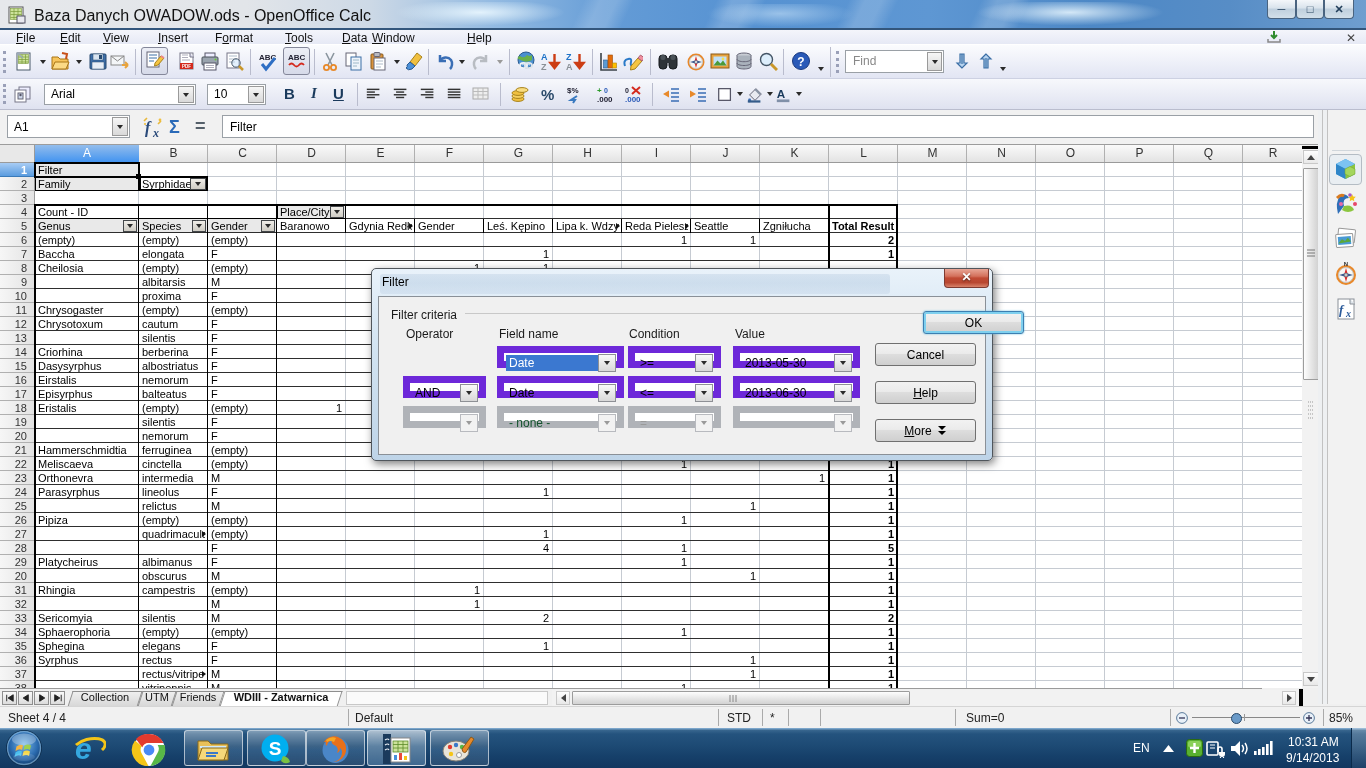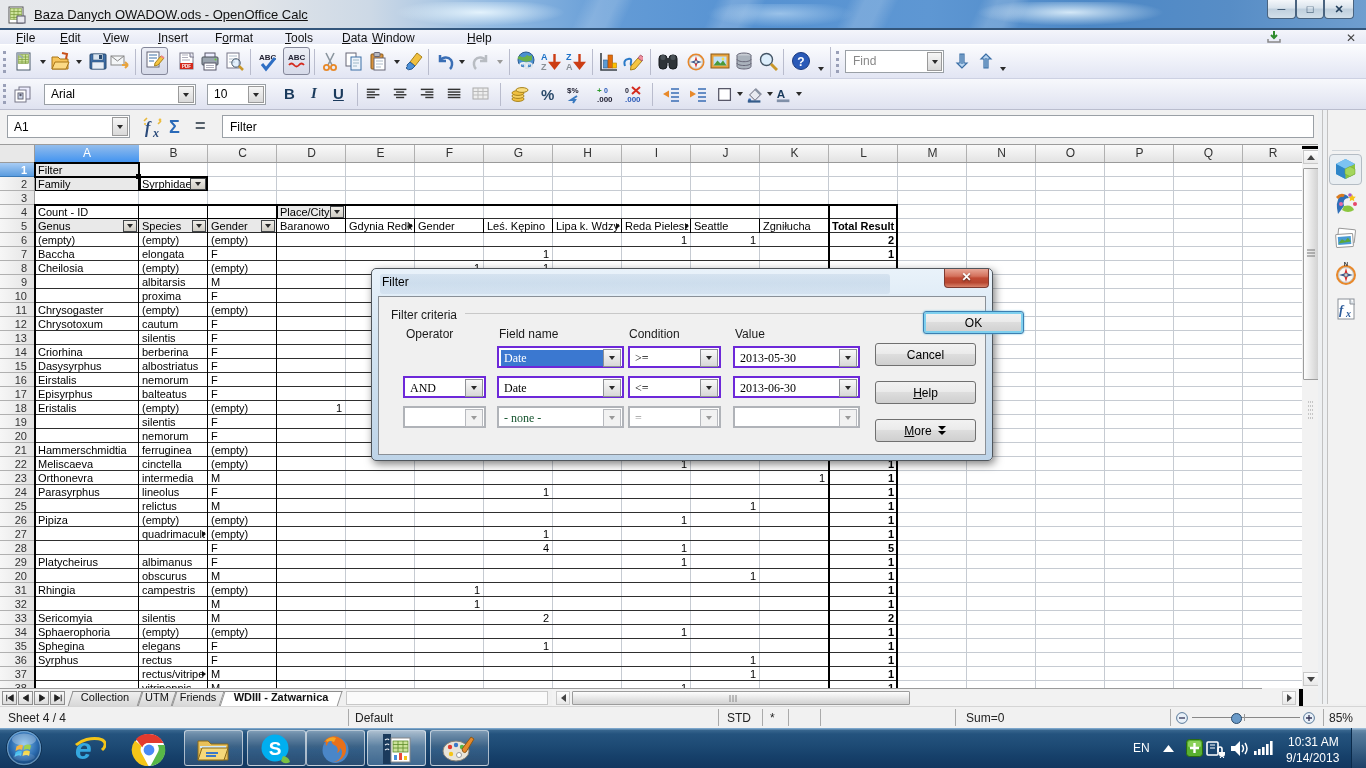--- a/index.html
+++ b/index.html
@@ -6,21 +6,21 @@
 #screen{position:relative;width:1366px;height:768px;background:#f0f0f0;overflow:hidden;}
 .abs{position:absolute;}
 
 #titlebar{left:0;top:0;width:1366px;height:30px;
  background:linear-gradient(90deg,#e6e8eb 0%,#e2e5e9 18%,#cdd9e6 27%,#94bbe2 36%,#639bd6 45%,#5692d2 55%,#5e97d3 68%,#4d88c6 80%,#578dc6 90%,#6f9ecf 100%);}
 #titlebar .shine{left:380px;top:2px;width:200px;height:26px;background:radial-gradient(ellipse at 50% 40%,rgba(235,248,255,.9),rgba(255,255,255,0) 60%);}
 #titlebar .shine2{left:960px;top:2px;width:220px;height:26px;background:radial-gradient(ellipse at 50% 40%,rgba(235,248,255,.85),rgba(255,255,255,0) 60%);}
 #titlebar .shine3{left:700px;top:4px;width:160px;height:24px;background:radial-gradient(ellipse at 50% 40%,rgba(220,240,255,.5),rgba(255,255,255,0) 65%);}
 #titlebar .streak{left:540px;top:0;width:500px;height:28px;background:repeating-linear-gradient(115deg,rgba(255,255,255,0) 0 40px,rgba(255,255,255,.18) 55px 70px,rgba(255,255,255,0) 85px 120px);}
 #titlebar .tbot{left:0;top:28px;width:1366px;height:2px;background:#33567c;}
-#title-text{left:34px;top:7px;font-size:13px;color:#111;text-decoration:underline;}
+#title-text{left:34px;top:7px;font-size:16px;color:#111;}
 .winbtn{top:0;height:19px;border:1px solid #49637f;border-top:none;border-radius:0 0 4px 4px;
  background:linear-gradient(#f4f7fa 0%,#d9e3ec 45%,#bfcfdd 50%,#d2dfe9 100%);}
 .winbtn .gly{position:absolute;left:0;right:0;top:0;bottom:0;display:flex;align-items:center;justify-content:center;font-size:11px;color:#24405c;font-weight:bold;}
 
 #menubar{left:0;top:30px;width:1366px;height:15px;background:linear-gradient(#f4f5fb,#e6e9f5);border-bottom:1px solid #fff;}
 .mi{position:absolute;top:1px;font-size:12px;color:#111;}
 
 #tb1{left:0;top:45px;width:1366px;height:34px;background:linear-gradient(#fbfcfe,#e2e5f3);border-bottom:1px solid #cdd1e2;}
 #tb2{left:0;top:79px;width:1366px;height:31px;background:linear-gradient(#f7f8fc,#dfe2f0);border-bottom:1px solid #babdce;}
 .grip{width:3px;border-left:3px dotted #9aa0b8;}
@@ -73,21 +73,21 @@
 #dlg{left:371px;top:268px;width:622px;height:193px;border-radius:5px;
  border:1px solid #50565c;
  background:linear-gradient(#e9f2fa 0%,#d3e4f2 40%,#bed4e8 100%);
  box-shadow:2px 3px 9px rgba(0,0,0,.5);}
 #dlgtitle{position:absolute;left:10px;top:6px;font-size:12px;color:#000;}
 #dlgbody{position:absolute;left:6px;top:27px;width:608px;height:159px;background:#f0f0f0;border:1px solid #8a9097;}
 #dlgclose{position:absolute;left:572px;top:0px;width:45px;height:19px;border:1px solid #7e3a31;border-top:none;border-radius:0 0 4px 4px;
  background:linear-gradient(#e8a696 0%,#d4715c 40%,#c04a34 50%,#b84731 75%,#d8826a 100%);}
 #dlgclose .x{position:absolute;left:0;right:0;top:1px;text-align:center;font-size:12px;font-weight:bold;color:#fff;text-shadow:0 1px 2px rgba(0,0,0,.6);}
 .dlbl{position:absolute;font-size:12px;color:#1a1a1a;}
-.dcombo{position:absolute;height:22px;background:#fff;border:2px solid #6d28d9;font-family:Liberation Serif, serif;}
+.dcombo{position:absolute;height:22px;background:#fff;border:7px solid #6d28d9;}
 .dcombo.dis{border-color:#b0b3b8;background:#fff;}
 .dcb{position:absolute;right:1px;top:1px;width:18px;height:18px;background:linear-gradient(#f9f9f9,#d8d8d8);border:1px solid #8e9095;display:flex;align-items:center;justify-content:center;}
 .dcb.dis{border-color:#b8babf;background:#f2f2f2;}
 .dctext{position:absolute;left:5px;top:3px;font-size:12px;color:#000;white-space:nowrap;}
 .dbtn{position:absolute;width:101px;height:23px;border:1px solid #707070;border-radius:3px;
  background:linear-gradient(#f2f2f2 0%,#ebebeb 45%,#dddddd 50%,#cfcfcf 100%);
  font-size:12px;color:#000;display:flex;align-items:center;justify-content:center;}
 .dbtn.okk{border:1px solid #3c7fb1;box-shadow:0 0 0 2px #7ed0ef inset, 0 0 2px #5bb8dd;margin-left:48px;}
 u.ac{text-decoration:underline;}
 .chev{display:inline-block;width:9px;height:10px;margin-left:6px;position:relative;}

